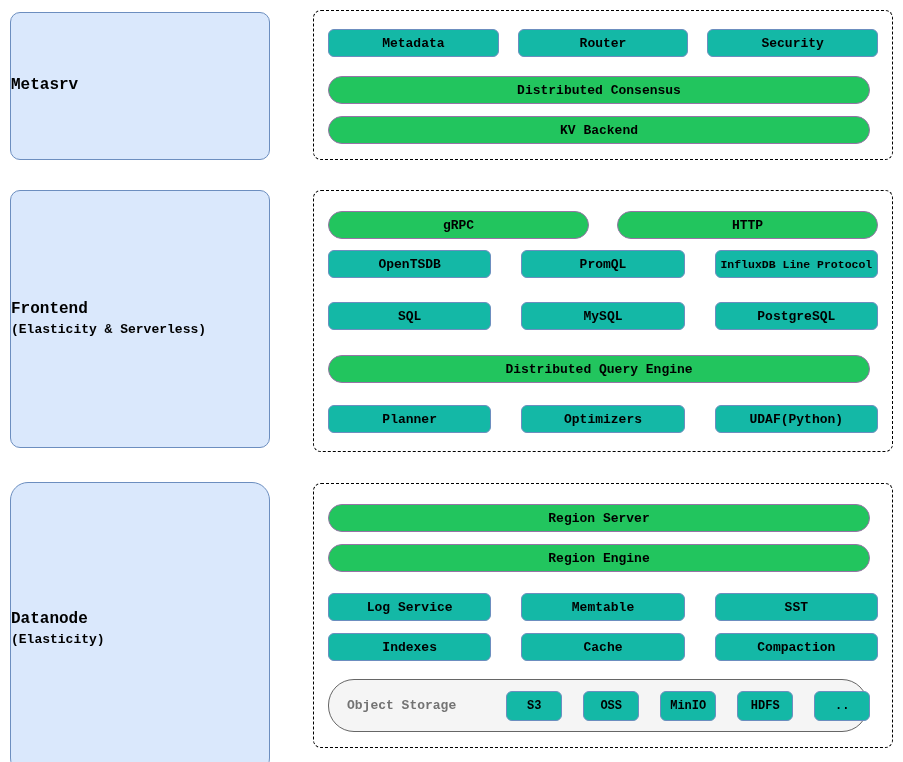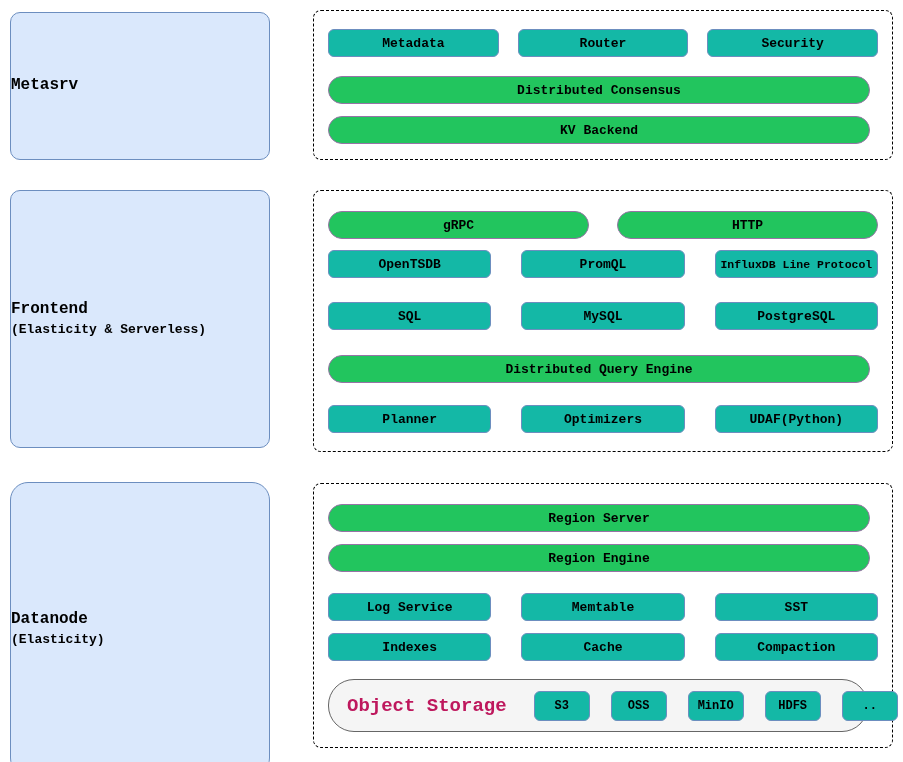--- a/index.html
+++ b/index.html
@@ -93,23 +93,23 @@
     margin-top: 18px; margin-right: 10px;
     height: 53px;
     background: #f5f5f5;
     border: 1px solid #666666;
     border-radius: 26px;
     display: flex; align-items: center;
     padding: 0 14px 0 18px;
     gap: 21px;
   }
   .storage-label {
-    font-size: 19px;
-    color: #be185d;
-    margin-right: 6px;
+    font-size: 13px;
+    color: #737373;
+    margin-right: 29px;
     white-space: nowrap;
   }
   .storage .chip {
     flex: 0 0 auto;
     min-width: 56px;
     height: 30px;
     padding: 0 8px;
     font-size: 12px;
   }
 </style>

